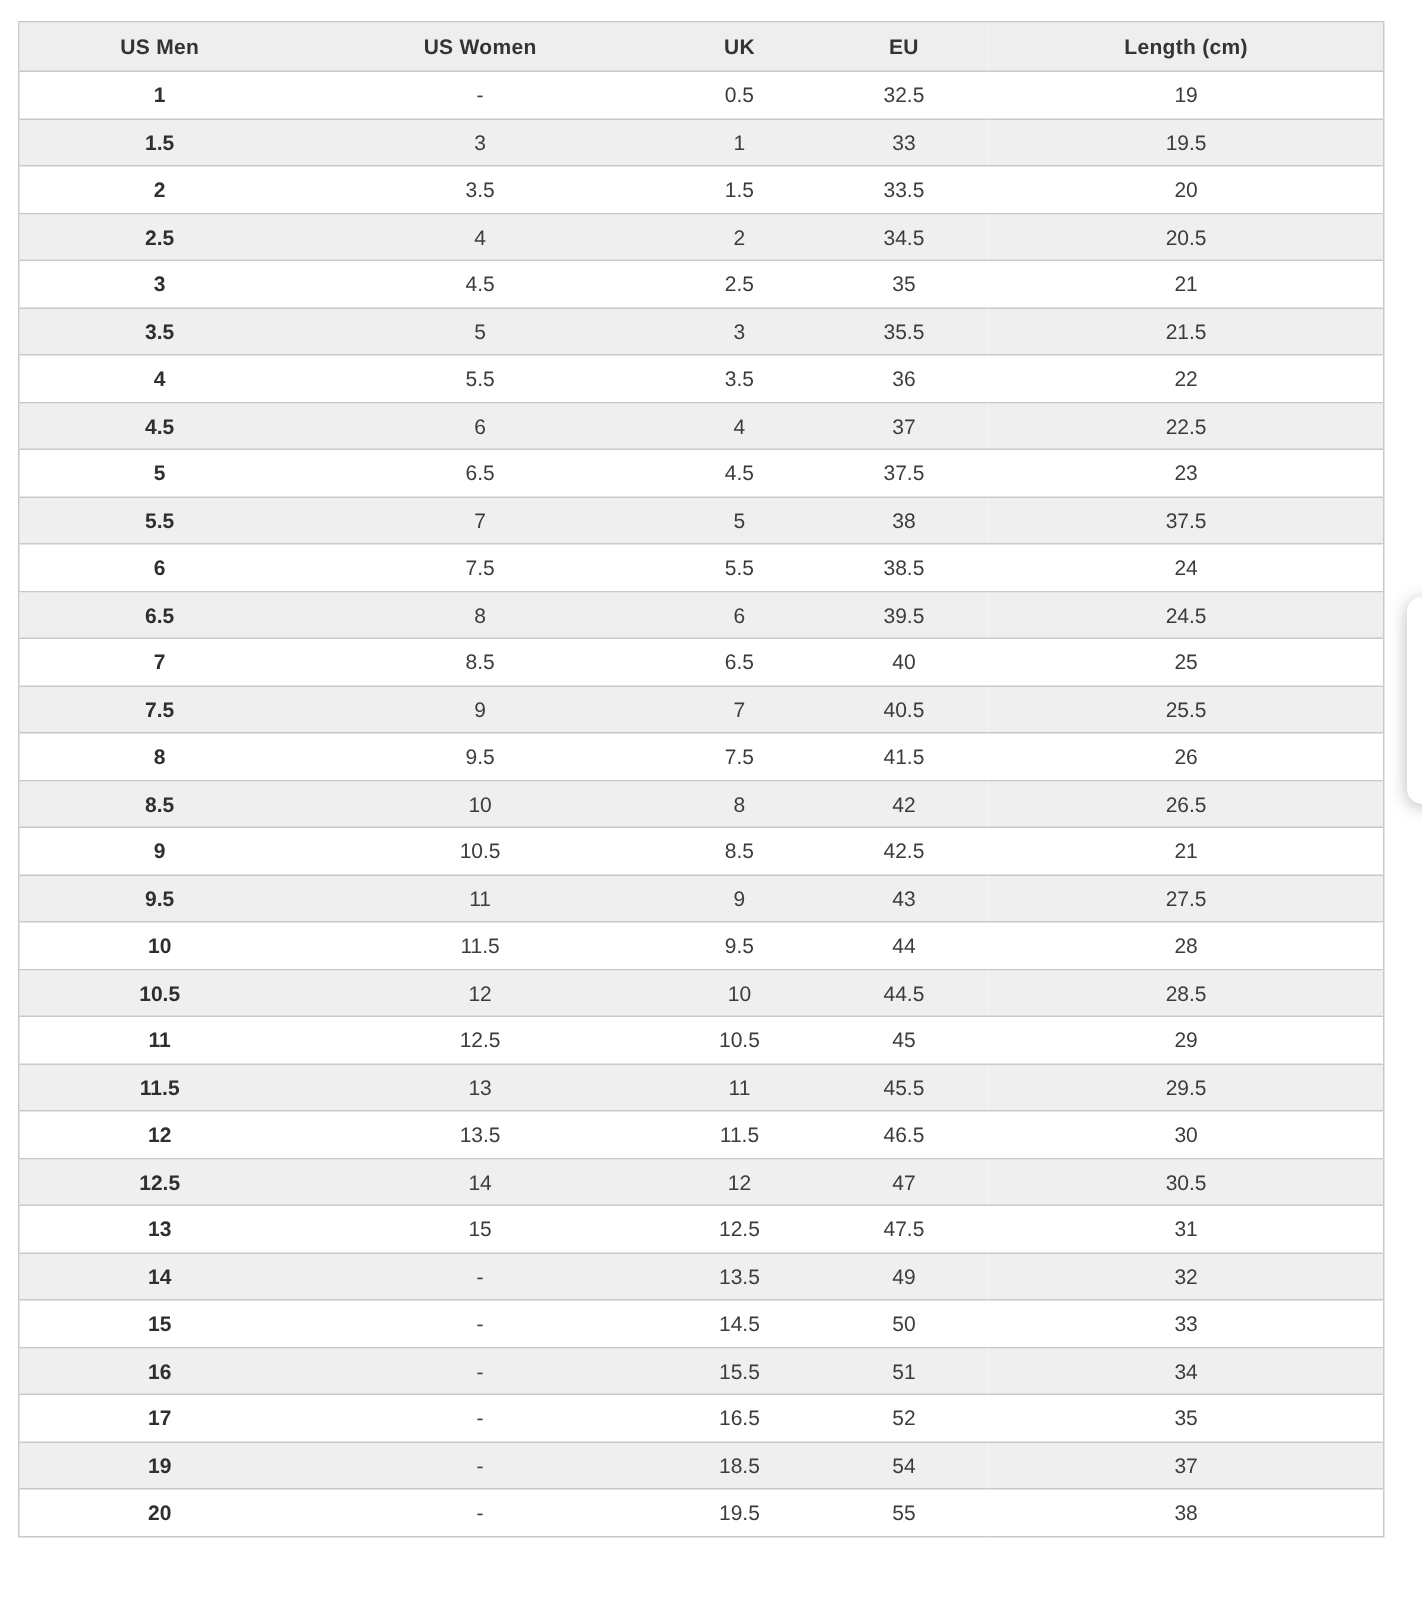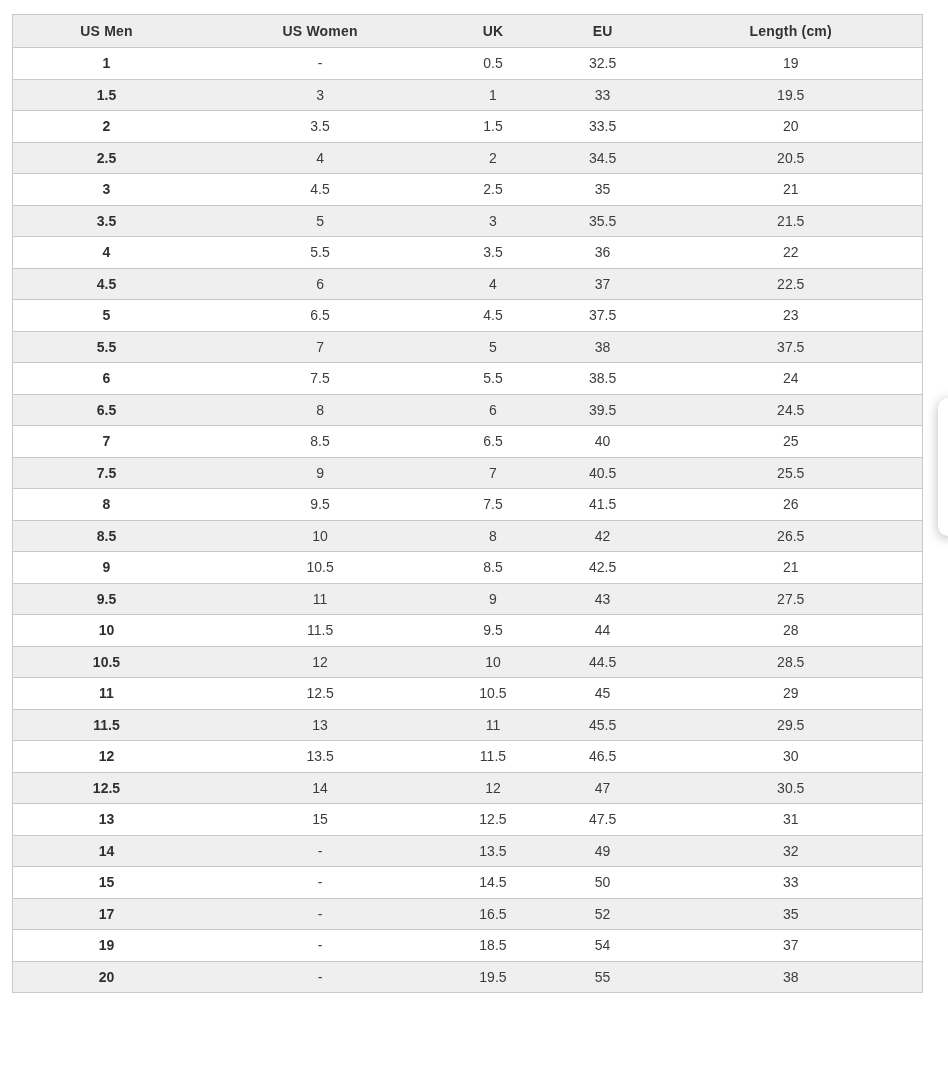--- a/index.html
+++ b/index.html
@@ -280,20 +280,27 @@
           <td>32</td>
         </tr>
         <tr>
           <td>15</td>
           <td>-</td>
           <td>14.5</td>
           <td>50</td>
           <td>33</td>
         </tr>
         <tr>
+          <td>16</td>
+          <td>-</td>
+          <td>15.5</td>
+          <td>51</td>
+          <td>34</td>
+        </tr>
+        <tr>
           <td>17</td>
           <td>-</td>
           <td>16.5</td>
           <td>52</td>
           <td>35</td>
         </tr>
         <tr>
           <td>19</td>
           <td>-</td>
           <td>18.5</td>

